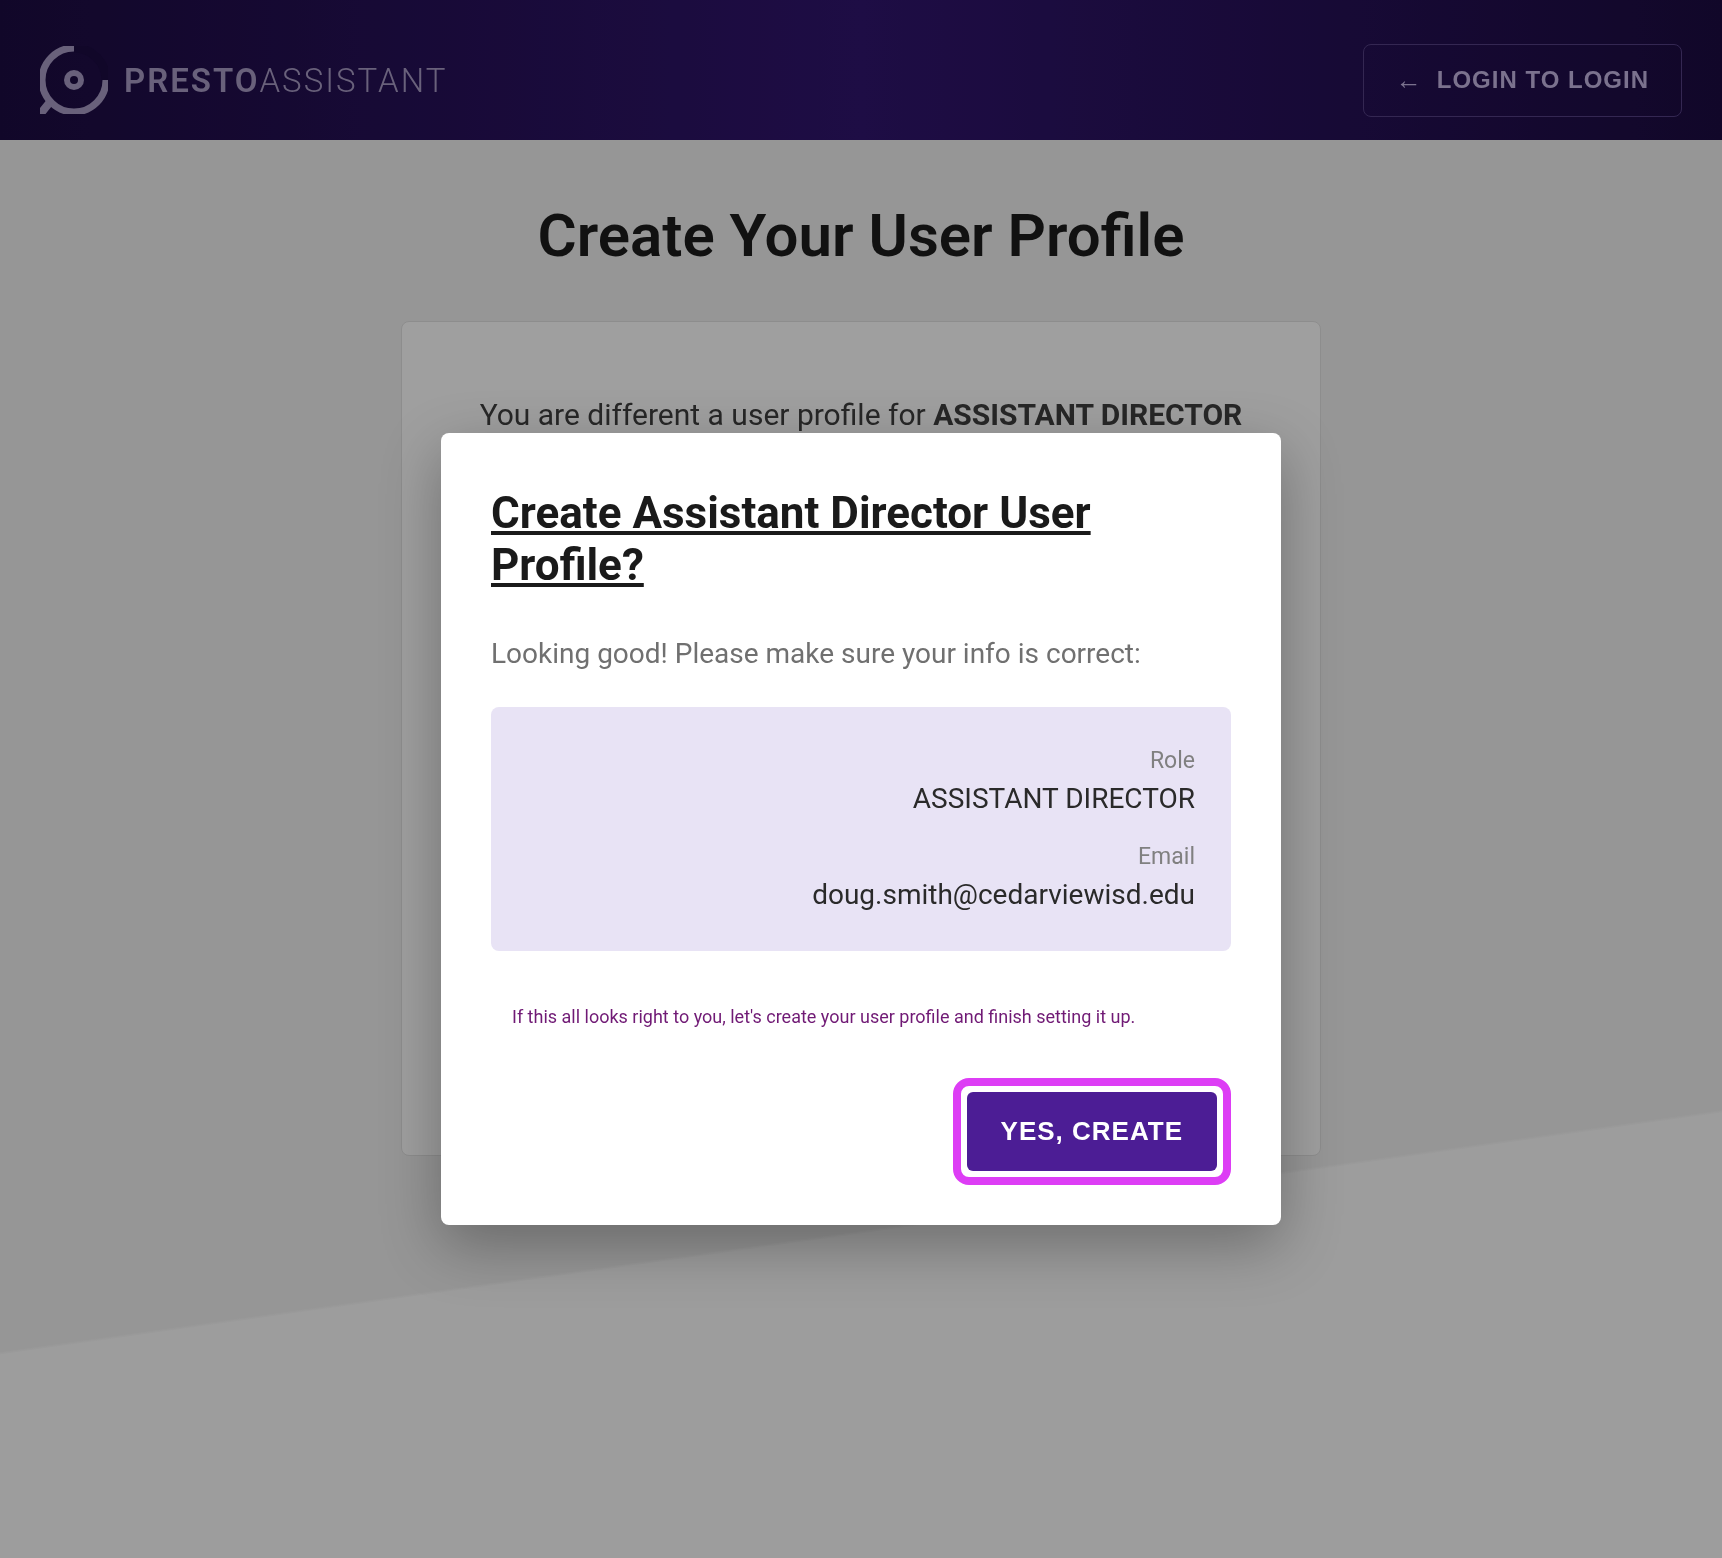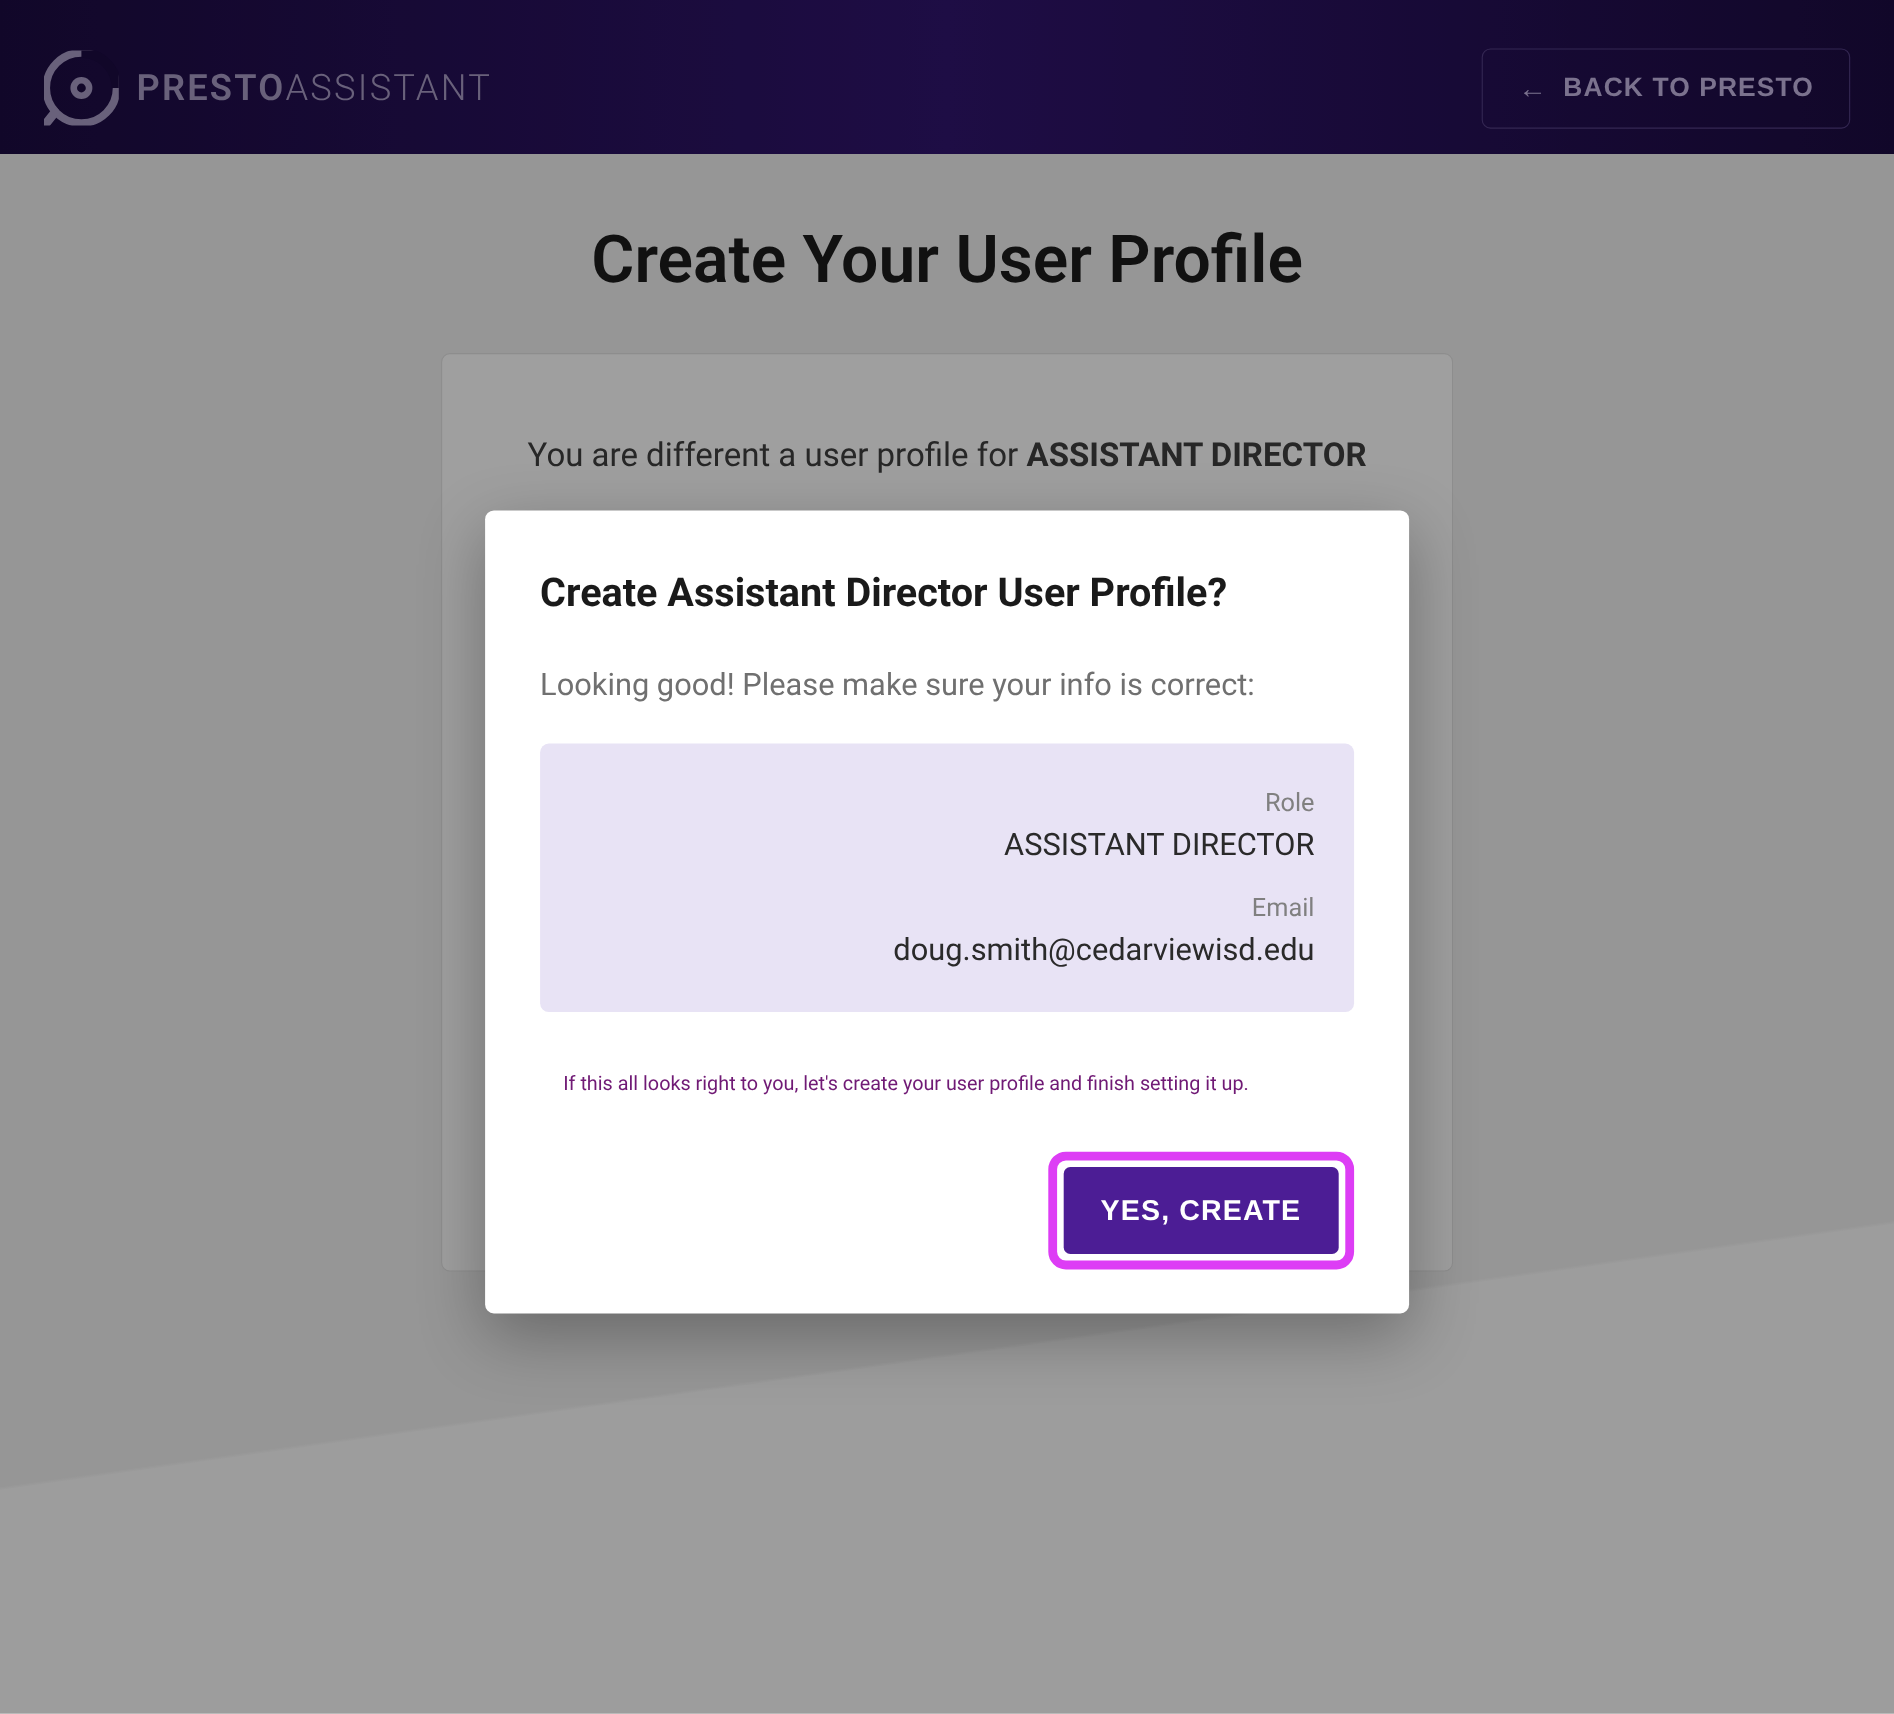--- a/index.html
+++ b/index.html
@@ -147,24 +147,25 @@
     .modal {
       width: 840px;
       background: #ffffff;
       border-radius: 8px;
       padding: 54px 50px 40px 50px;
       box-shadow: 0 20px 60px rgba(0,0,0,0.3);
       position: relative;
       top: 50px;
     }
     .modal-title {
-      font-size: 36px;
+      font-size: 44px;
       font-weight: 700;
       color: #1a1a1a;
       margin-bottom: 42px;
+      text-decoration: underline;
     }
     .modal-subtitle {
       font-size: 28px;
       color: #707070;
       line-height: 1.5;
       margin-bottom: 32px;
     }
     .info-box {
       background: #e8e3f5;
       border-radius: 8px;
@@ -236,21 +237,21 @@
       <circle cx="34" cy="34" r="4" fill="#1a0b3d"></circle>
       <path d="M 34 2 A 32 32 0 0 1 66 34" fill="none" stroke="#1a0b3d" stroke-width="9"></path>
       <path d="M 10 56 L 2 66" stroke="#9b8fb5" stroke-width="8" stroke-linecap="round"></path>
     </svg>
     <div class="logo-text">
       <span class="bold">PRESTO</span><span>ASSISTANT</span>
     </div>
   </div>
   <button class="back-button">
     <span class="back-arrow">←</span>
-    <span>BACK TO PRESTO</span>
+    <span>LOGIN TO LOGIN</span>
   </button>
 </div>
 
 <div class="page-bg">
   <h1 class="page-title">Create Your User Profile</h1>
   <div class="form-card">
     <div class="profile-intro">
       <span>You are different a user profile for </span><span class="role-bold">ASSISTANT DIRECTOR</span>
     </div>
     <a class="choose-role-link">Choose a different role</a>

